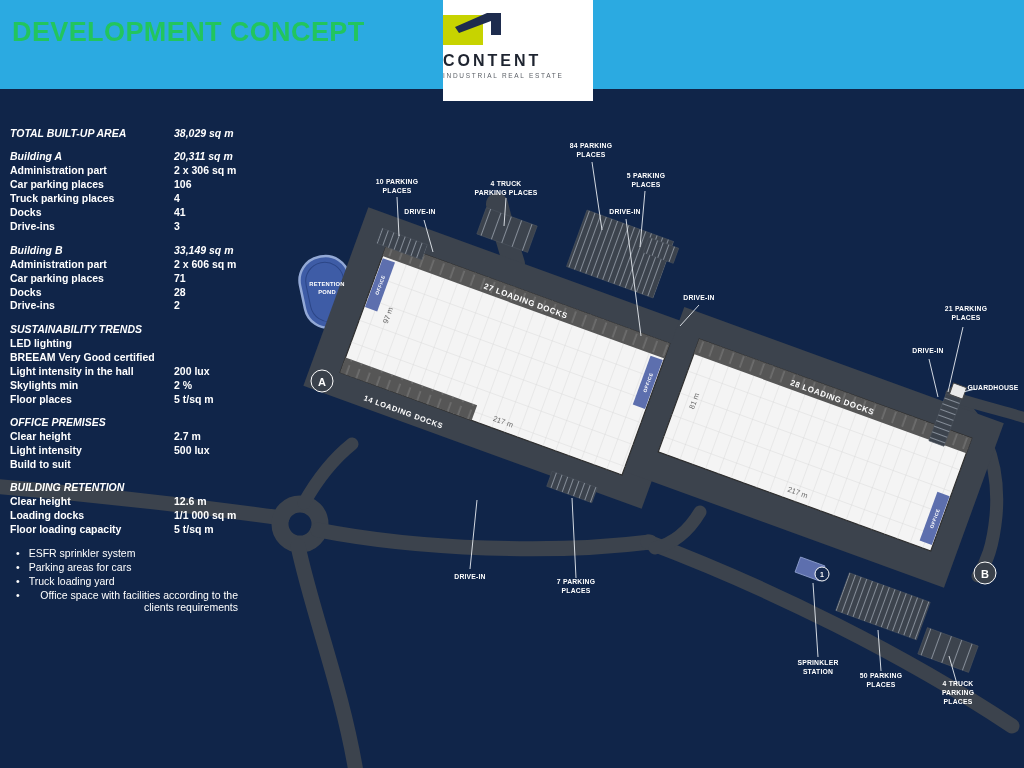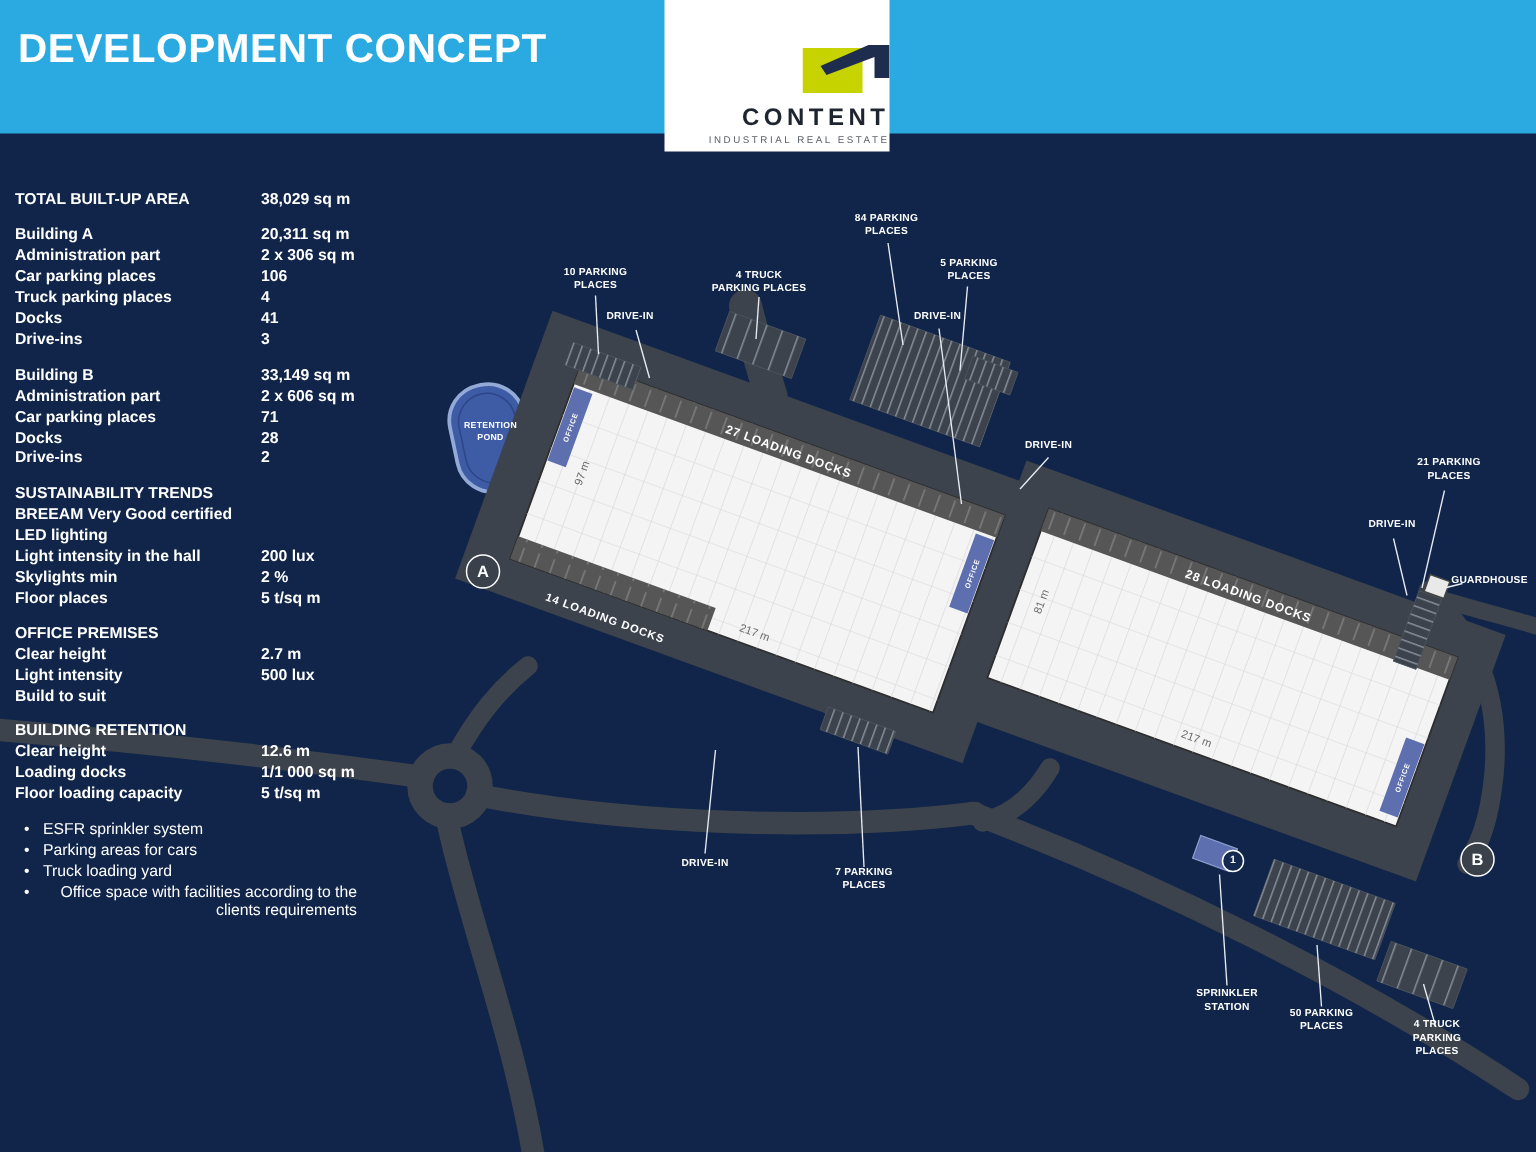--- a/index.html
+++ b/index.html
@@ -1,30 +1,30 @@
 <!DOCTYPE html>
 <html><head>
 <meta charset="utf-8">
 <style>
   html,body{margin:0;padding:0;background:#000;}
   .stage{position:relative;width:1024px;height:768px;background:#102549;overflow:hidden;
          font-family:"Liberation Sans",sans-serif;}
   
   .header-bar{position:absolute;left:0;top:0;width:1024px;height:89px;background:#2BAAE1;}
-  .title{position:absolute;left:12px;top:17px;font-size:27px;font-weight:bold;color:#ffffff;letter-spacing:.4px;}
+  .title{position:absolute;left:12px;top:17px;font-size:27px;font-weight:bold;color:#22c55e;letter-spacing:.4px;}
   .logo-box{position:absolute;left:443px;top:0;width:150px;height:101px;background:#fff;
-            display:flex;flex-direction:column;align-items:flex-end;padding-top:26px;box-sizing:border-box;}
+            display:flex;flex-direction:column;align-items:flex-start;padding-top:9px;box-sizing:border-box;}
   .logo-name{font-size:16px;font-weight:bold;color:#1e2430;letter-spacing:3px;margin-top:3px;}
   .logo-tag{font-size:6.5px;color:#5a5f66;letter-spacing:1.7px;margin-top:2px;}
   
   .specs{position:absolute;left:10px;top:127px;width:256px;color:#fff;font-size:10.5px;line-height:1.18;}
   .srow{display:flex;margin-bottom:1.6px;font-weight:bold;}
   .slabel{flex:0 0 164px;}
   .svalue{flex:1;}
-  .bold{font-weight:bold;}
+  .bold{font-weight:bold;font-style:italic;}
   .gap{margin-top:11px;}
   .bullets{margin-top:11px;}
   .bullet{display:flex;margin-bottom:1.6px;max-width:228px;text-align:right;}
   .bullet::before{content:"\2022";margin:0 9px 0 6px;}
   
   .plan{position:absolute;left:0;top:0;width:1024px;height:768px;}
   .road{fill:none;stroke:#3C434D;stroke-linecap:round;}
   .apron{fill:#3C434D;}
   .bld{fill:#F4F4F4;stroke:#2E2E2E;stroke-width:1.2;}
   .band{fill:#565656;}
@@ -256,25 +256,25 @@
     <div class="srow">
         <span class="slabel">Drive-ins</span>
         <span class="svalue">2</span>
       </div>
 
     <div class="srow bold gap">
         <span class="slabel">SUSTAINABILITY TRENDS</span>
         <span class="svalue"></span>
       </div>
     <div class="srow">
+        <span class="slabel">LED lighting</span>
+        <span class="svalue"></span>
+      </div>
+    <div class="srow">
         <span class="slabel">BREEAM Very Good certified</span>
-        <span class="svalue"></span>
-      </div>
-    <div class="srow">
-        <span class="slabel">LED lighting</span>
         <span class="svalue"></span>
       </div>
 
     <div class="srow">
         <span class="slabel">Light intensity in the hall</span>
         <span class="svalue">200 lux</span>
       </div>
     <div class="srow">
         <span class="slabel">Skylights min</span>
         <span class="svalue">2 %</span>

